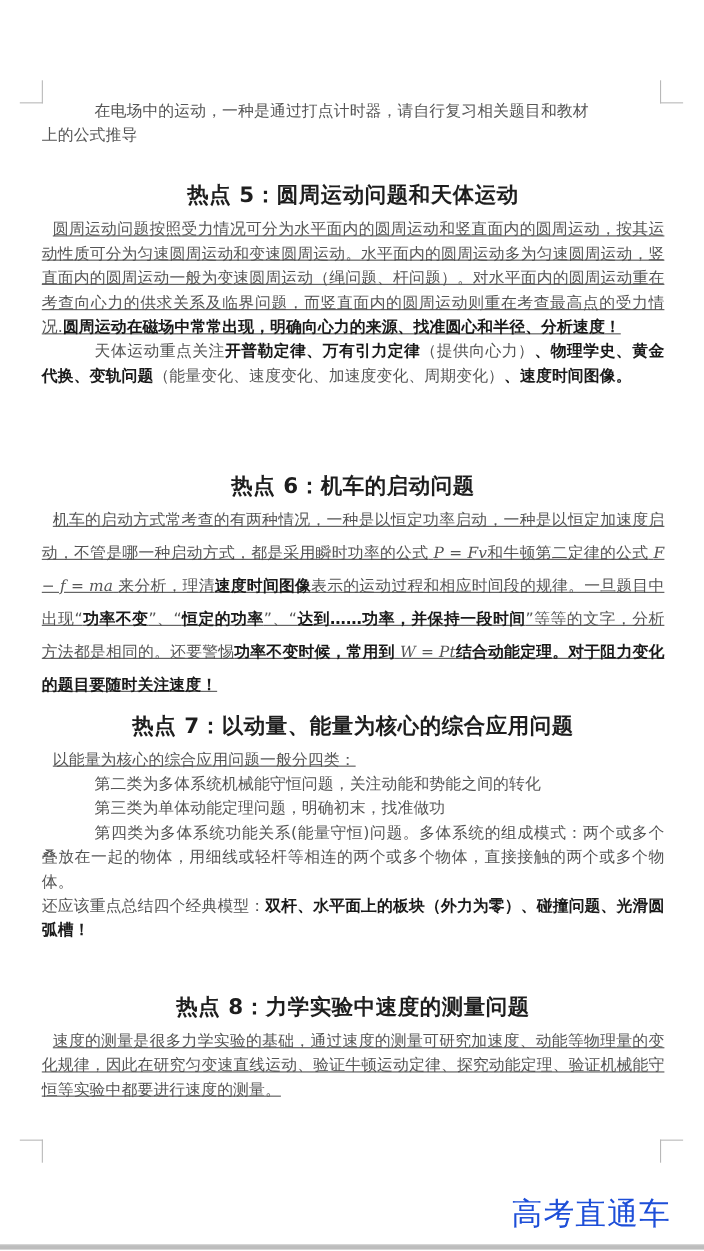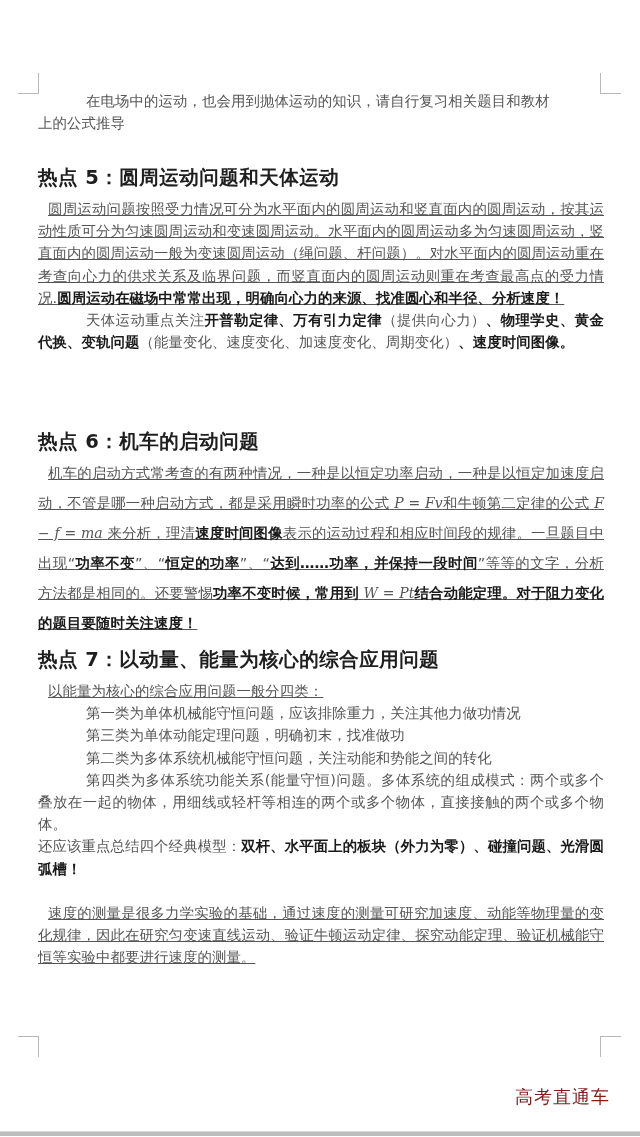--- a/index.html
+++ b/index.html
@@ -10,65 +10,65 @@
     .corner { position: absolute; width: 20px; height: 20px; border-color: #b8b8b8; border-style: solid; border-width: 0; }
     .c-tl { left: 18px; top: 73px; border-right-width: 1px; border-bottom-width: 1px; }
     .c-tr { left: 600px; top: 73px; border-left-width: 1px; border-bottom-width: 1px; }
     .c-bl { left: 18px; top: 1036px; border-right-width: 1px; border-top-width: 1px; }
     .c-br { left: 600px; top: 1036px; border-left-width: 1px; border-top-width: 1px; }
 
     .page { position: absolute; left: 38px; top: 90px; width: 566px; }
     p { margin: 0; font-size: 14.4px; line-height: 22.2px; letter-spacing: 0.1px; text-align: justify; }
     .indent2 { text-indent: 48px; }
     .indent1 { text-indent: 10px; text-decoration: underline; }
-    h2 { margin: 0; font-size: 19.5px; font-weight: bold; color: #1e1e1e; line-height: 28px; letter-spacing: 0.5px; }
+    h2 { margin: 0; font-size: 19.5px; font-weight: bold; color: #1e1e1e; line-height: 28px; letter-spacing: 0.5px; text-align: center; }
     b { color: #1a1a1a; font-weight: bold; }
     .gray { color: #555; }
     .formula { font-style: italic; font-size: 14px; color: #555; font-family: "DejaVu Serif", serif; }
 
     #s5 { position: absolute; top: 164px; left: 38px; width: 566px; }
     #s6 { position: absolute; top: 416px; left: 38px; width: 566px; margin-top: 12px; }
     #s7 { position: absolute; top: 646px; left: 38px; width: 566px; }
     #s8 { position: absolute; top: 902px; left: 38px; width: 566px; }
     .sec h2 { margin-bottom: 6px; }
 
-    .brand { position: absolute; right: 30px; top: 1085px; font-size: 18px; color: #7f1d1d; letter-spacing: 1px; text-align: center; }
+    .brand { position: absolute; right: 30px; top: 1085px; font-size: 28px; color: #1d4ed8; letter-spacing: 1px; text-align: center; }
     .bottombar { position: absolute; left: 0; top: 1131px; width: 640px; height: 4px; background: #bdbdbd; border-top: 1px solid #d8d8d8; }
   </style>
 </head>
 <body>
 
 <div class="corner c-tl"></div>
 <div class="corner c-tr"></div>
 <div class="corner c-bl"></div>
 <div class="corner c-br"></div>
 
 <div class="page">
-  <p class="indent2 gray"><span>在电场中的运动，也会用到抛体运动的知识，请自行复习相关题目和教材</span><br><span>上的公式推导</span></p>
+  <p class="indent2 gray"><span>在电场中的运动，一种是通过打点计时器，请自行复习相关题目和教材</span><br><span>上的公式推导</span></p>
 </div>
 
 <div id="s5" class="sec">
   <h2>热点 5：圆周运动问题和天体运动</h2>
   <p class="indent1 gray"><span>圆周运动问题按照受力情况可分为水平面内的圆周运动和竖直面内的圆周运动，按其运动性质可分为匀速圆周运动和变速圆周运动。水平面内的圆周运动多为匀速圆周运动，竖直面内的圆周运动一般为变速圆周运动（绳问题、杆问题）。对水平面内的圆周运动重在考查向心力的供求关系及临界问题，而竖直面内的圆周运动则重在考查最高点的受力情况.</span><b>圆周运动在磁场中常常出现，明确向心力的来源、找准圆心和半径、分析速度！</b></p>
   <p class="indent2 gray"><span>天体运动重点关注</span><b>开普勒定律、万有引力定律</b><span>（提供向心力）</span><b>、物理学史、黄金代换、变轨问题</b><span>（能量变化、速度变化、加速度变化、周期变化）</span><b>、速度时间图像。</b></p>
 </div>
 
 <div id="s6" class="sec">
   <h2>热点 6：机车的启动问题</h2>
   <p class="indent1 gray" style="line-height:30px;margin-top:-4px;"><span>机车的启动方式常考查的有两种情况，一种是以恒定功率启动，一种是以恒定加速度启动，不管是哪一种启动方式，都是采用瞬时功率的公式</span> <span class="formula">P = Fv</span><span>和牛顿第二定律的公式</span> <span class="formula">F − f = ma</span> <span>来分析，理清</span><b>速度时间图像</b><span>表示的运动过程和相应时间段的规律。一旦题目中出现“</span><b>功率不变</b><span>”、“</span><b>恒定的功率</b><span>”、“</span><b>达到……功率，并保持一段时间</b><span>”等等的文字，分析方法都是相同的。还要警惕</span><b>功率不变时候，常用到</b> <span class="formula">W = Pt</span><b>结合动能定理。对于阻力变化的题目要随时关注速度！</b></p>
 </div>
 
 <div id="s7" class="sec">
   <h2>热点 7：以动量、能量为核心的综合应用问题</h2>
   <p class="indent1 gray">以能量为核心的综合应用问题一般分四类：</p>
-  <p class="indent2 gray">第一类为单体机械能守恒问题，应该排除重力，关注其他力做功情况</p>
+  <p class="indent2 gray">第二类为多体系统机械能守恒问题，关注动能和势能之间的转化</p>
   <p class="indent2 gray">第三类为单体动能定理问题，明确初末，找准做功</p>
-  <p class="indent2 gray">第二类为多体系统机械能守恒问题，关注动能和势能之间的转化</p>
   <p class="indent2 gray">第四类为多体系统功能关系(能量守恒)问题。多体系统的组成模式：两个或多个叠放在一起的物体，用细线或轻杆等相连的两个或多个物体，直接接触的两个或多个物体。</p>
   <p class="gray"><span>还应该重点总结四个经典模型：</span><b>双杆、水平面上的板块（外力为零）、碰撞问题、光滑圆弧槽！</b></p>
 </div>
 
 <div id="s8" class="sec">
+  <h2>热点 8：力学实验中速度的测量问题</h2>
   <p class="indent1 gray">速度的测量是很多力学实验的基础，通过速度的测量可研究加速度、动能等物理量的变化规律，因此在研究匀变速直线运动、验证牛顿运动定律、探究动能定理、验证机械能守恒等实验中都要进行速度的测量。</p>
 </div>
 
 <div class="brand">高考直通车</div>
 <div class="bottombar"></div>
 
 </body></html>

